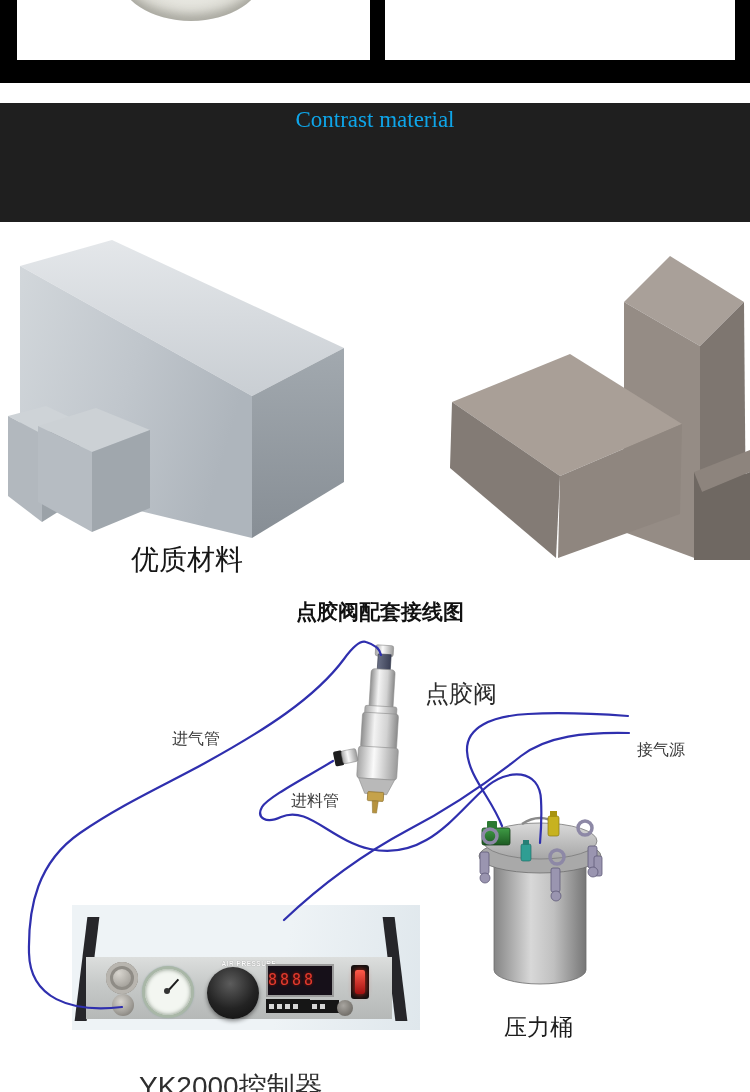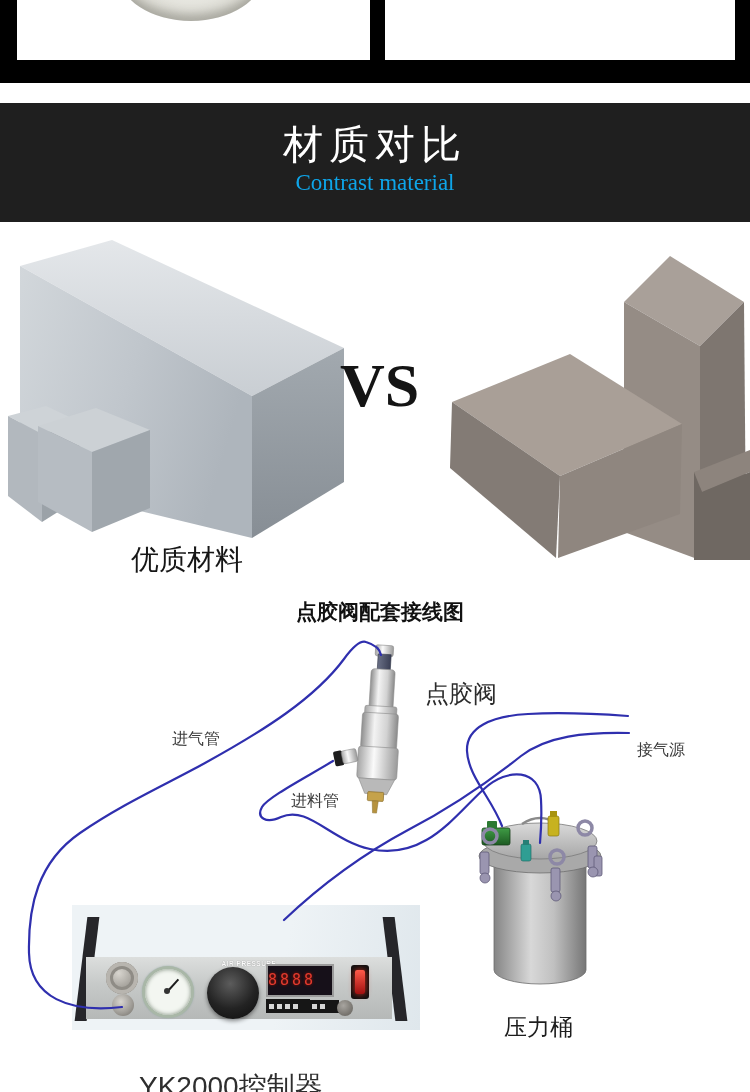--- a/index.html
+++ b/index.html
@@ -90,21 +90,20 @@
 
   <div class="top-strip">
     <div class="prod-card left">
       <div class="bottle-bottom"></div>
     </div>
     <div class="prod-card right"></div>
   </div>
   <div class="white-gap"></div>
 
   <div class="banner">
-    <div class="banner-title">材质对比</div>
     <div class="banner-sub">Contrast material</div>
   </div>
 
   <svg class="cmp-img" style="left:8px;top:230px;" width="340" height="310" viewBox="0 0 340 310">
     <defs>
       <linearGradient id="topL" x1="0" y1="0" x2="0" y2="1">
         <stop offset="0" stop-color="#e4e7ea"></stop>
           <stop offset="1" stop-color="#c9ced3"></stop>
       </linearGradient>
       <linearGradient id="frontL" x1="0" y1="0" x2="1" y2="0.35">
@@ -127,21 +126,20 @@
       <polygon points="0,186 34,204 34,292 0,266" fill="#b2b8be"></polygon>
       <polygon points="34,204 72,192 72,268 34,292" fill="#9ba2a8"></polygon>
     </g>
     <g>
       <polygon points="30,196 88,178 142,200 84,222" fill="#ccd1d5"></polygon>
       <polygon points="30,196 84,222 84,302 30,272" fill="#b6bcc2"></polygon>
       <polygon points="84,222 142,200 142,278 84,302" fill="#a0a7ad"></polygon>
     </g>
   </svg>
 
-  <div class="vs">VS</div>
 
   <svg class="cmp-img" style="left:430px;top:232px;" width="320" height="330" viewBox="0 0 320 330">
     <g>
       <polygon points="194,70 240,24 314,70 270,114" fill="#a9a099"></polygon>
       <polygon points="194,70 270,114 270,328 194,300" fill="#958c85"></polygon>
       <polygon points="270,114 314,70 316,305 270,328" fill="#7e7670"></polygon>
     </g>
     <g>
       <polygon points="22,170 140,122 252,192 130,244" fill="#a99f97"></polygon>
       <polygon points="22,170 130,244 126,326 20,236" fill="#837b75"></polygon>

